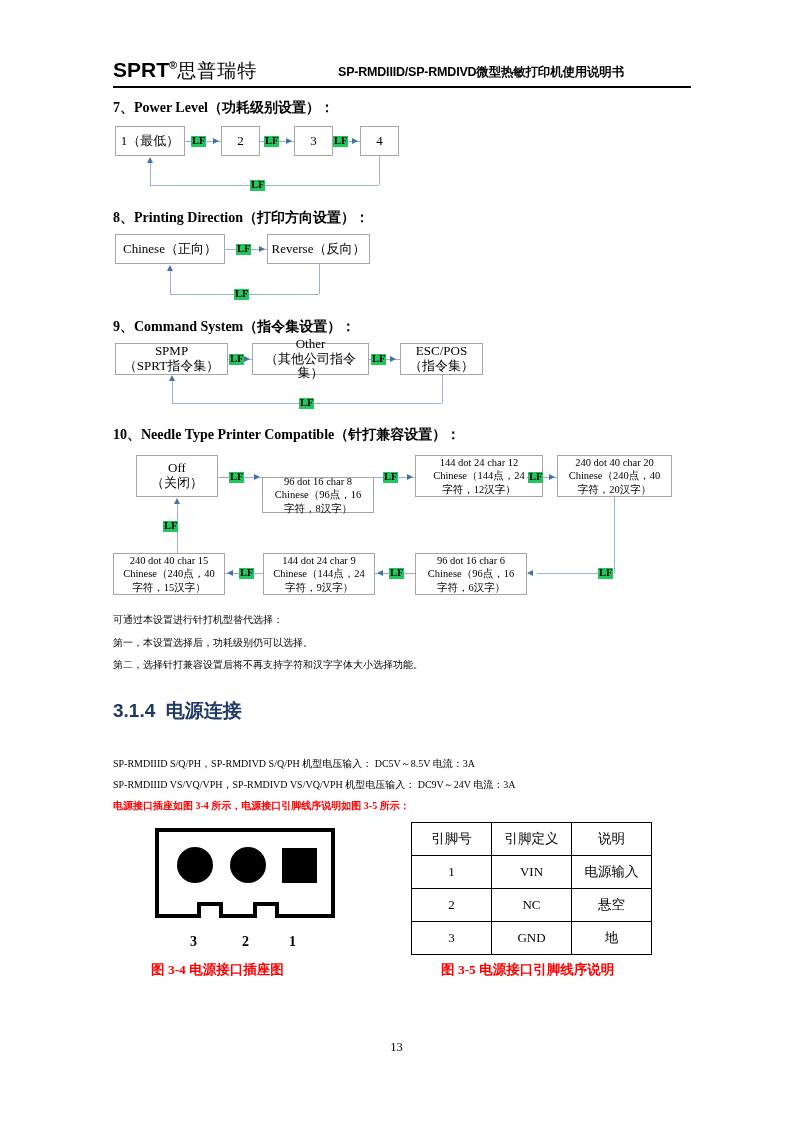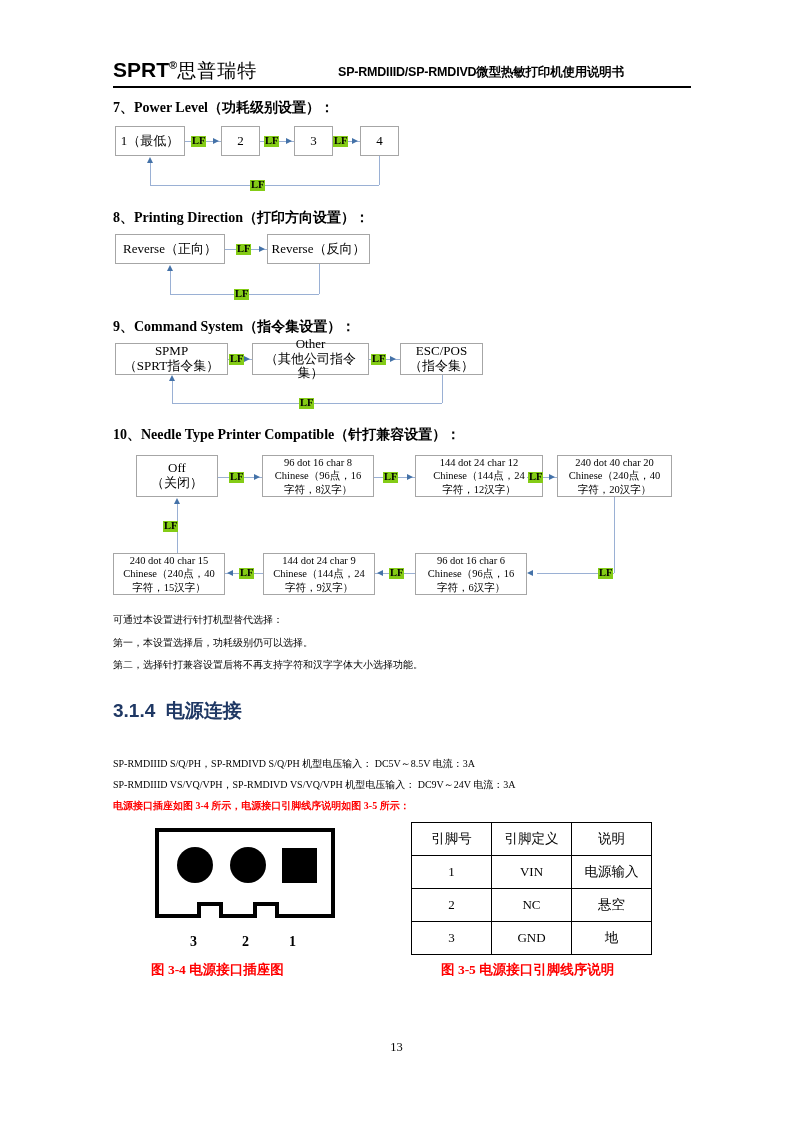--- a/index.html
+++ b/index.html
@@ -116,21 +116,21 @@
   .fbox.small {
     font-size: 10.5px;
     line-height: 1.25;
   }
   .lf-label {
     position: absolute;
     font-family: "Liberation Serif", "DejaVu Serif", serif;
     font-size: 10.5px;
     font-weight: bold;
     color: #000;
-    background: #84cc16;
+    background: #22c55e;
     padding: 0 1px;
     white-space: nowrap;
     line-height: 1;
   }
   .ln-h {
     position: absolute;
     height: 0;
     border-top: 1px solid #9ab0d4;
   }
   .ln-v {
@@ -249,21 +249,21 @@
 
   <div class="ln-v" style="left:379px; top:156px; height:29px;"></div>
   <div class="ln-h" style="left:150px; top:185px; width:229px;"></div>
   <div class="ln-v" style="left:150px; top:163px; height:22px;"></div>
   <div class="arrow up" style="left:146.5px; top:157px;"></div>
   <div class="lf-label" style="left:250px; top:180px;">LF</div>
 
   <div class="sec-head" style="left:113px; top:209px;">8、Printing Direction（打印方向设置）：</div>
 
   <div class="fbox" style="left:115px; top:234px; width:110px; height:30px;">
-    <span>Reverse（正向）</span>
+    <span>Chinese（正向）</span>
   </div>
   <div class="fbox" style="left:267px; top:234px; width:103px; height:30px;">
     <span>Reverse（反向）</span>
   </div>
   <div class="ln-h" style="left:225px; top:249px; width:42px;"></div>
   <div class="lf-label" style="left:236px; top:244px;">LF</div>
   <div class="arrow right" style="left:259px; top:245.5px;"></div>
 
   <div class="ln-v" style="left:319px; top:264px; height:30px;"></div>
   <div class="ln-h" style="left:170px; top:294px; width:149px;"></div>
@@ -297,21 +297,21 @@
   <div class="ln-v" style="left:172px; top:381px; height:22px;"></div>
   <div class="arrow up" style="left:168.5px; top:375px;"></div>
   <div class="lf-label" style="left:299px; top:398px;">LF</div>
 
   <div class="sec-head" style="left:113px; top:426px;">10、Needle Type Printer Compatible（针打兼容设置）：</div>
 
   <div class="fbox" style="left:136px; top:455px; width:82px; height:42px;">
     <span>Off</span>
     <span>（关闭）</span>
   </div>
-  <div class="fbox small" style="left:262px; top:455px; width:112px; height:42px;justify-content:center;">
+  <div class="fbox small" style="left:262px; top:477px; width:112px; height:36px;justify-content:center;">
     <span>96 dot 16 char 8</span>
     <span>Chinese（96点，16</span>
     <span>字符，8汉字）</span>
   </div>
   <div class="fbox small" style="left:415px; top:455px; width:128px; height:42px;">
     <span>144 dot 24 char 12</span>
     <span>Chinese（144点，24</span>
     <span>字符，12汉字）</span>
   </div>
   <div class="fbox small" style="left:557px; top:455px; width:115px; height:42px;">

